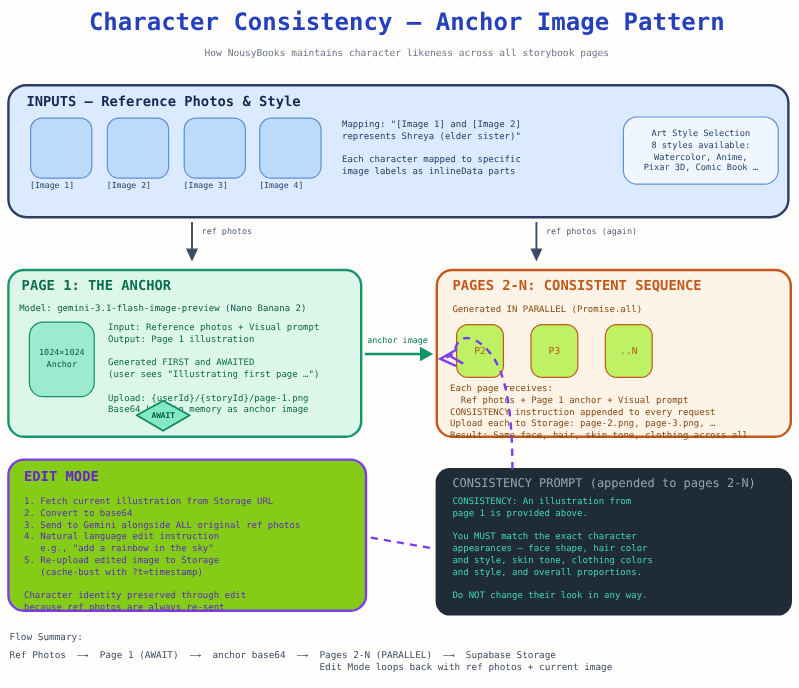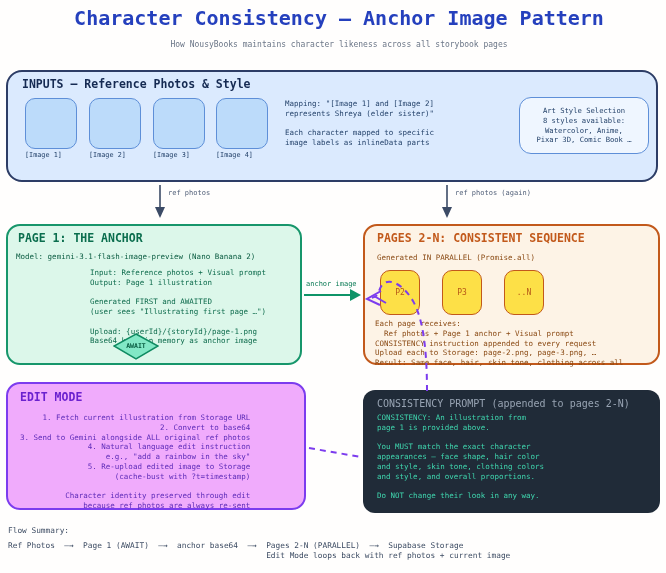--- a/index.html
+++ b/index.html
@@ -32,25 +32,25 @@
                   display:flex; align-items:center; justify-content:center; }
   .anchor-thumb-text { white-space:pre; text-align:center; font-size:7px; line-height:1.4; color:#085c41; }
   .page1-details { left:82px; top:42px; font-size:7.5px; color:#0d6b4c; }
   .await-wrap { left:105px; top:107px; width:46px; height:28px; }
   .await-label { position:absolute; left:0; top:0; width:46px; height:26px; display:flex; align-items:center; justify-content:center;
                  font-size:6.5px; font-weight:bold; color:#05593e; }
 
   .pages2n-box { left:363px; top:224px; width:297px; height:141px; background:#fdf3e6; border:2px solid #c2591b; border-radius:14px; }
   .pages2n-header { left:12px; top:5px; font-size:11.5px; font-weight:bold; color:#c2591b; }
   .pages2n-sub { left:12px; top:27px; font-size:7.5px; color:#8a4a14; }
-  .page-tile { top:44px; width:40px; height:45px; background:#fde047; border:1.5px solid #c2591b; border-radius:10px;
+  .page-tile { top:44px; width:40px; height:45px; background:#bef264; border:1.5px solid #c2591b; border-radius:10px;
                display:flex; align-items:center; justify-content:center; font-size:8px; color:#b65818; }
   .pages2n-details { left:10px; top:93px; font-size:7.5px; color:#8a4a14; }
 
-  .edit-box { left:6px; top:382px; width:300px; height:128px; background:#f0abfc; border:2px solid #7c3cee; border-radius:14px;text-align:right; }
+  .edit-box { left:6px; top:382px; width:300px; height:128px; background:#84cc16; border:2px solid #7c3cee; border-radius:14px; }
   .edit-header { left:12px; top:6px; font-size:11.5px; font-weight:bold; color:#6b21cf; }
   .edit-steps { left:12px; top:29px; font-size:7.5px; color:#5d2bb8; }
 
   .dark-box { left:363px; top:390px; width:297px; height:123px; background:#202b38; border-radius:12px; }
   .dark-header { left:14px; top:8px; font-size:10px; color:#97a3b2; }
   .dark-body { left:14px; top:23px; font-size:7.5px; color:#3fd6ae; }
 
   .flow-header { left:8px; top:526px; font-size:7.8px; color:#3d4c63; }
   .flow-lines { left:8px; top:541px; font-size:7.8px; color:#3d4c63; }
 
@@ -83,20 +83,24 @@
       <div class="art-text">Art Style Selection
 8 styles available:
 Watercolor, Anime,
 Pixar 3D, Comic Book …</div>
     </div>
   </div>
 
   <div class="box page1-box">
     <div class="abs page1-header">PAGE 1: THE ANCHOR</div>
     <div class="abs model-line">Model: gemini-3.1-flash-image-preview (Nano Banana 2)</div>
+    <div class="box anchor-thumb">
+      <div class="anchor-thumb-text">1024×1024
+Anchor</div>
+    </div>
     <div class="pre page1-details">Input: Reference photos + Visual prompt
 Output: Page 1 illustration
 
 Generated FIRST and AWAITED
 (user sees "Illustrating first page …")
 
 Upload: {userId}/{storyId}/page-1.png
 Base64 kept in memory as anchor image</div>
     <div class="abs await-wrap">
       <svg width="46" height="28">

